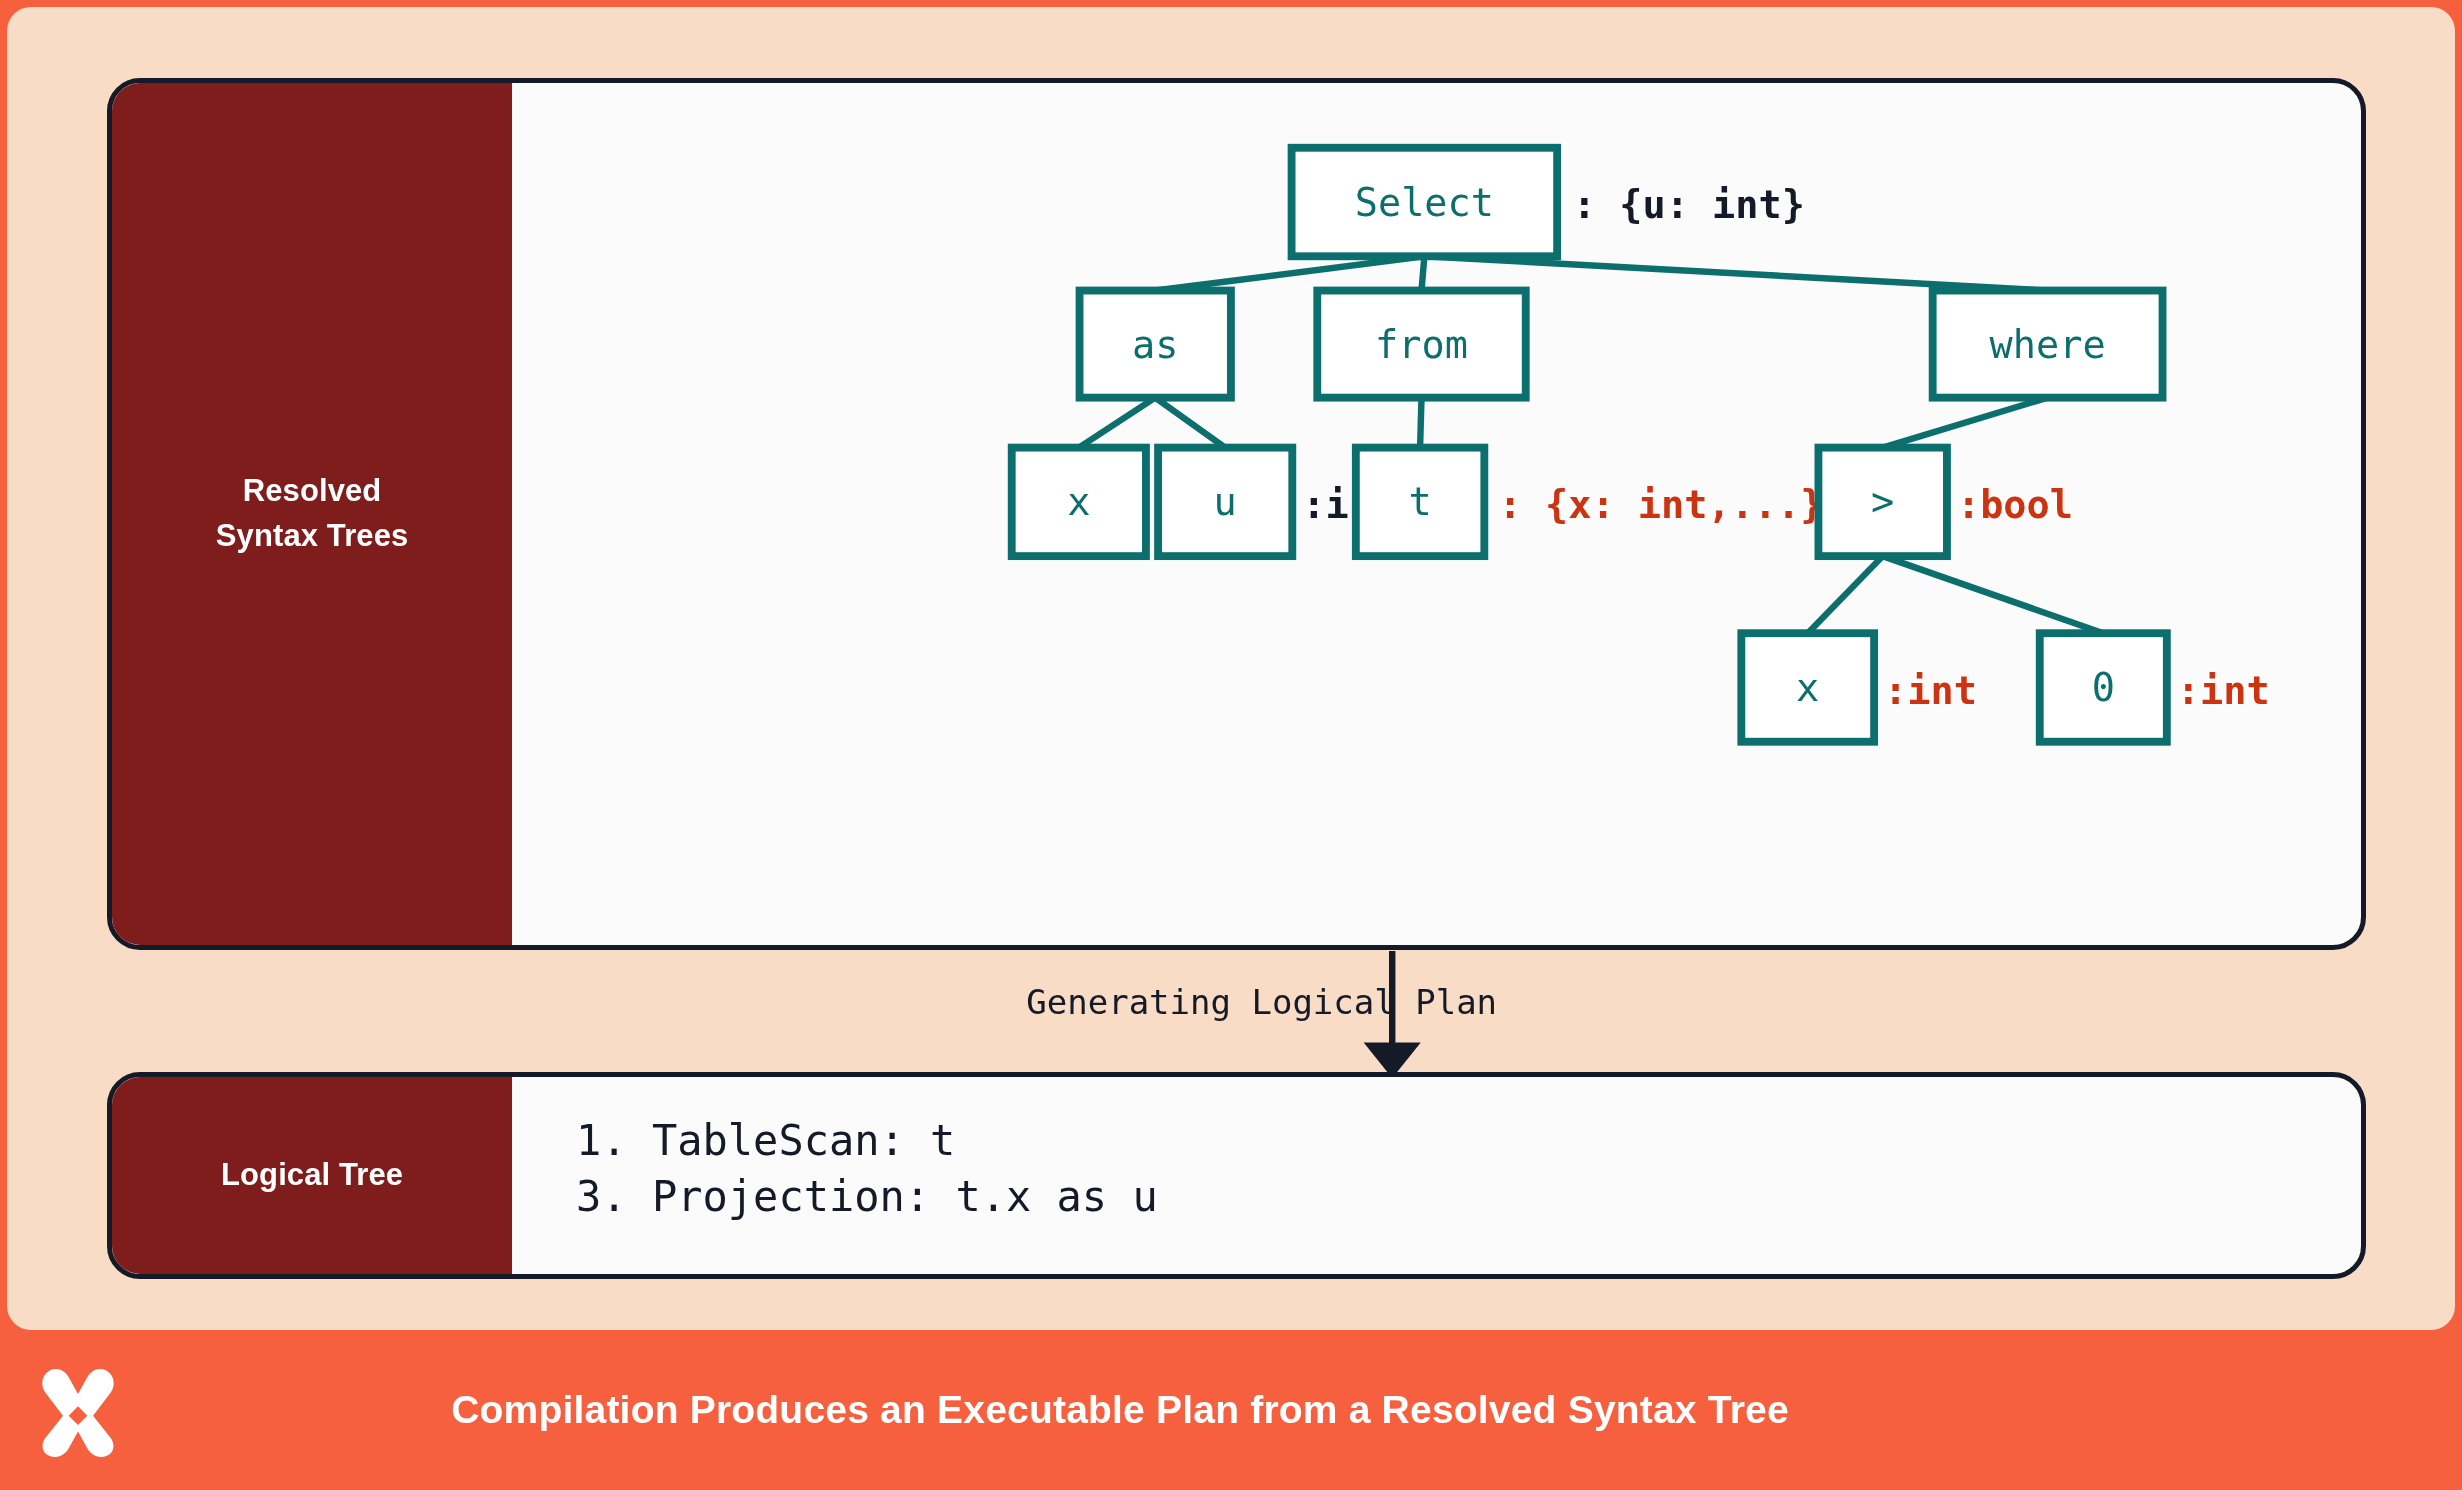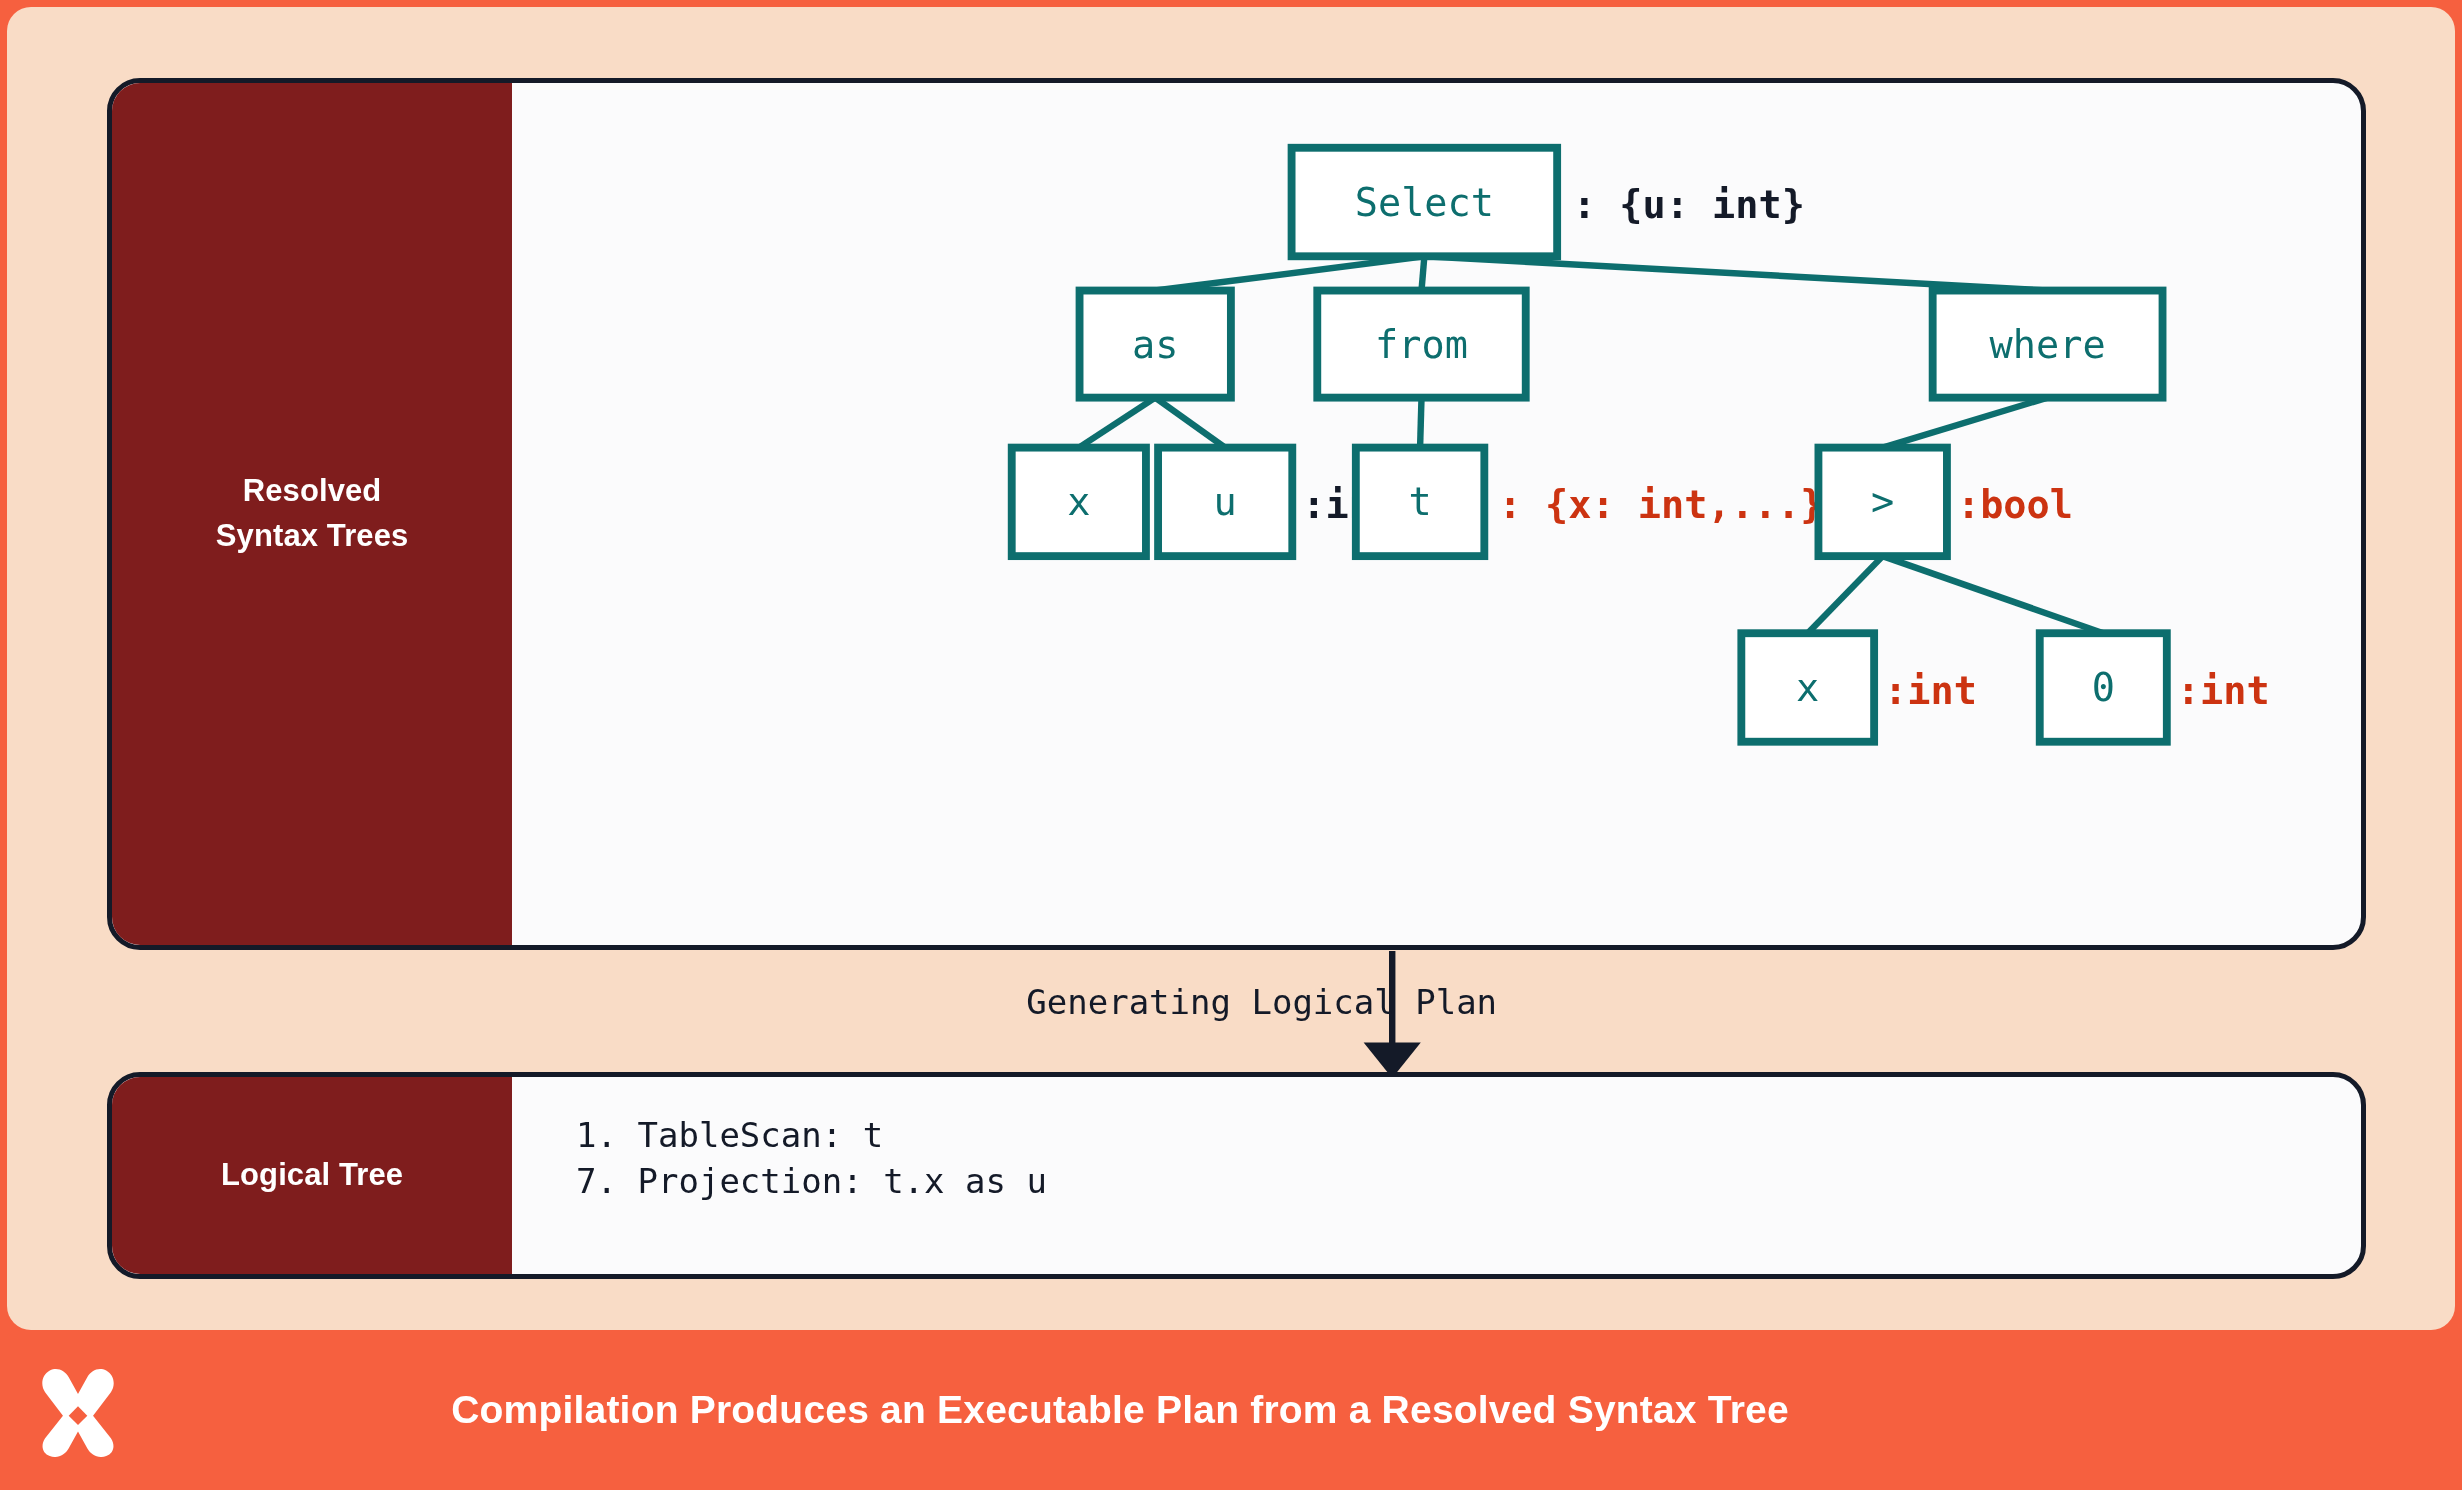--- a/index.html
+++ b/index.html
@@ -73,21 +73,21 @@
     width: 100%;
     height: 100%;
   }
 
   
   .plan-list {
     position: absolute;
     left: 64px;
     top: 36px;
     font-family: "DejaVu Sans Mono", monospace;
-    font-size: 34px;
+    font-size: 42px;
     line-height: 1.34;
     color: #141A28;
     white-space: pre;
   }
   .plan-row { display: block; }
 
   
   .connector {
     position: absolute;
     left: 100px;
@@ -220,21 +220,21 @@
         <line x1="1798" y1="0" x2="1798" y2="132" stroke="#141A28" stroke-width="9"></line>
         <polygon points="1758,128 1838,128 1798,178" fill="#141A28"></polygon>
       </svg>
     </div>
 
     <div class="panel panel-lp">
       <div class="panel-side">
         <div class="panel-side-label">Logical Tree</div>
       </div>
       <div class="panel-body">
-        <div class="plan-list" id="plan-list"><span class="plan-row">1. TableScan: t</span><span class="plan-row">7. Projection: t.x as u</span></div>
+        <div class="plan-list" id="plan-list"><span class="plan-row">1. TableScan: t</span><span class="plan-row">3. Projection: t.x as u</span></div>
       </div>
     </div>
 
   </div>
 
   <div class="footer">
     <svg class="footer-logo" viewBox="0 0 100 100">
       <path d="M20 8 C28 4 36 8 40 15 L50 33 L60 15 C64 8 72 4 80 8 C89 13 90 24 85 31
                L66 56 L85 80 C90 88 88 96 80 99 C72 102 64 98 60 91 L50 73 L40 91
                C36 98 28 102 20 99 C12 96 10 88 15 80 L34 56 L15 31 C10 24 11 13 20 8 Z" fill="#FFFFFF"></path>

